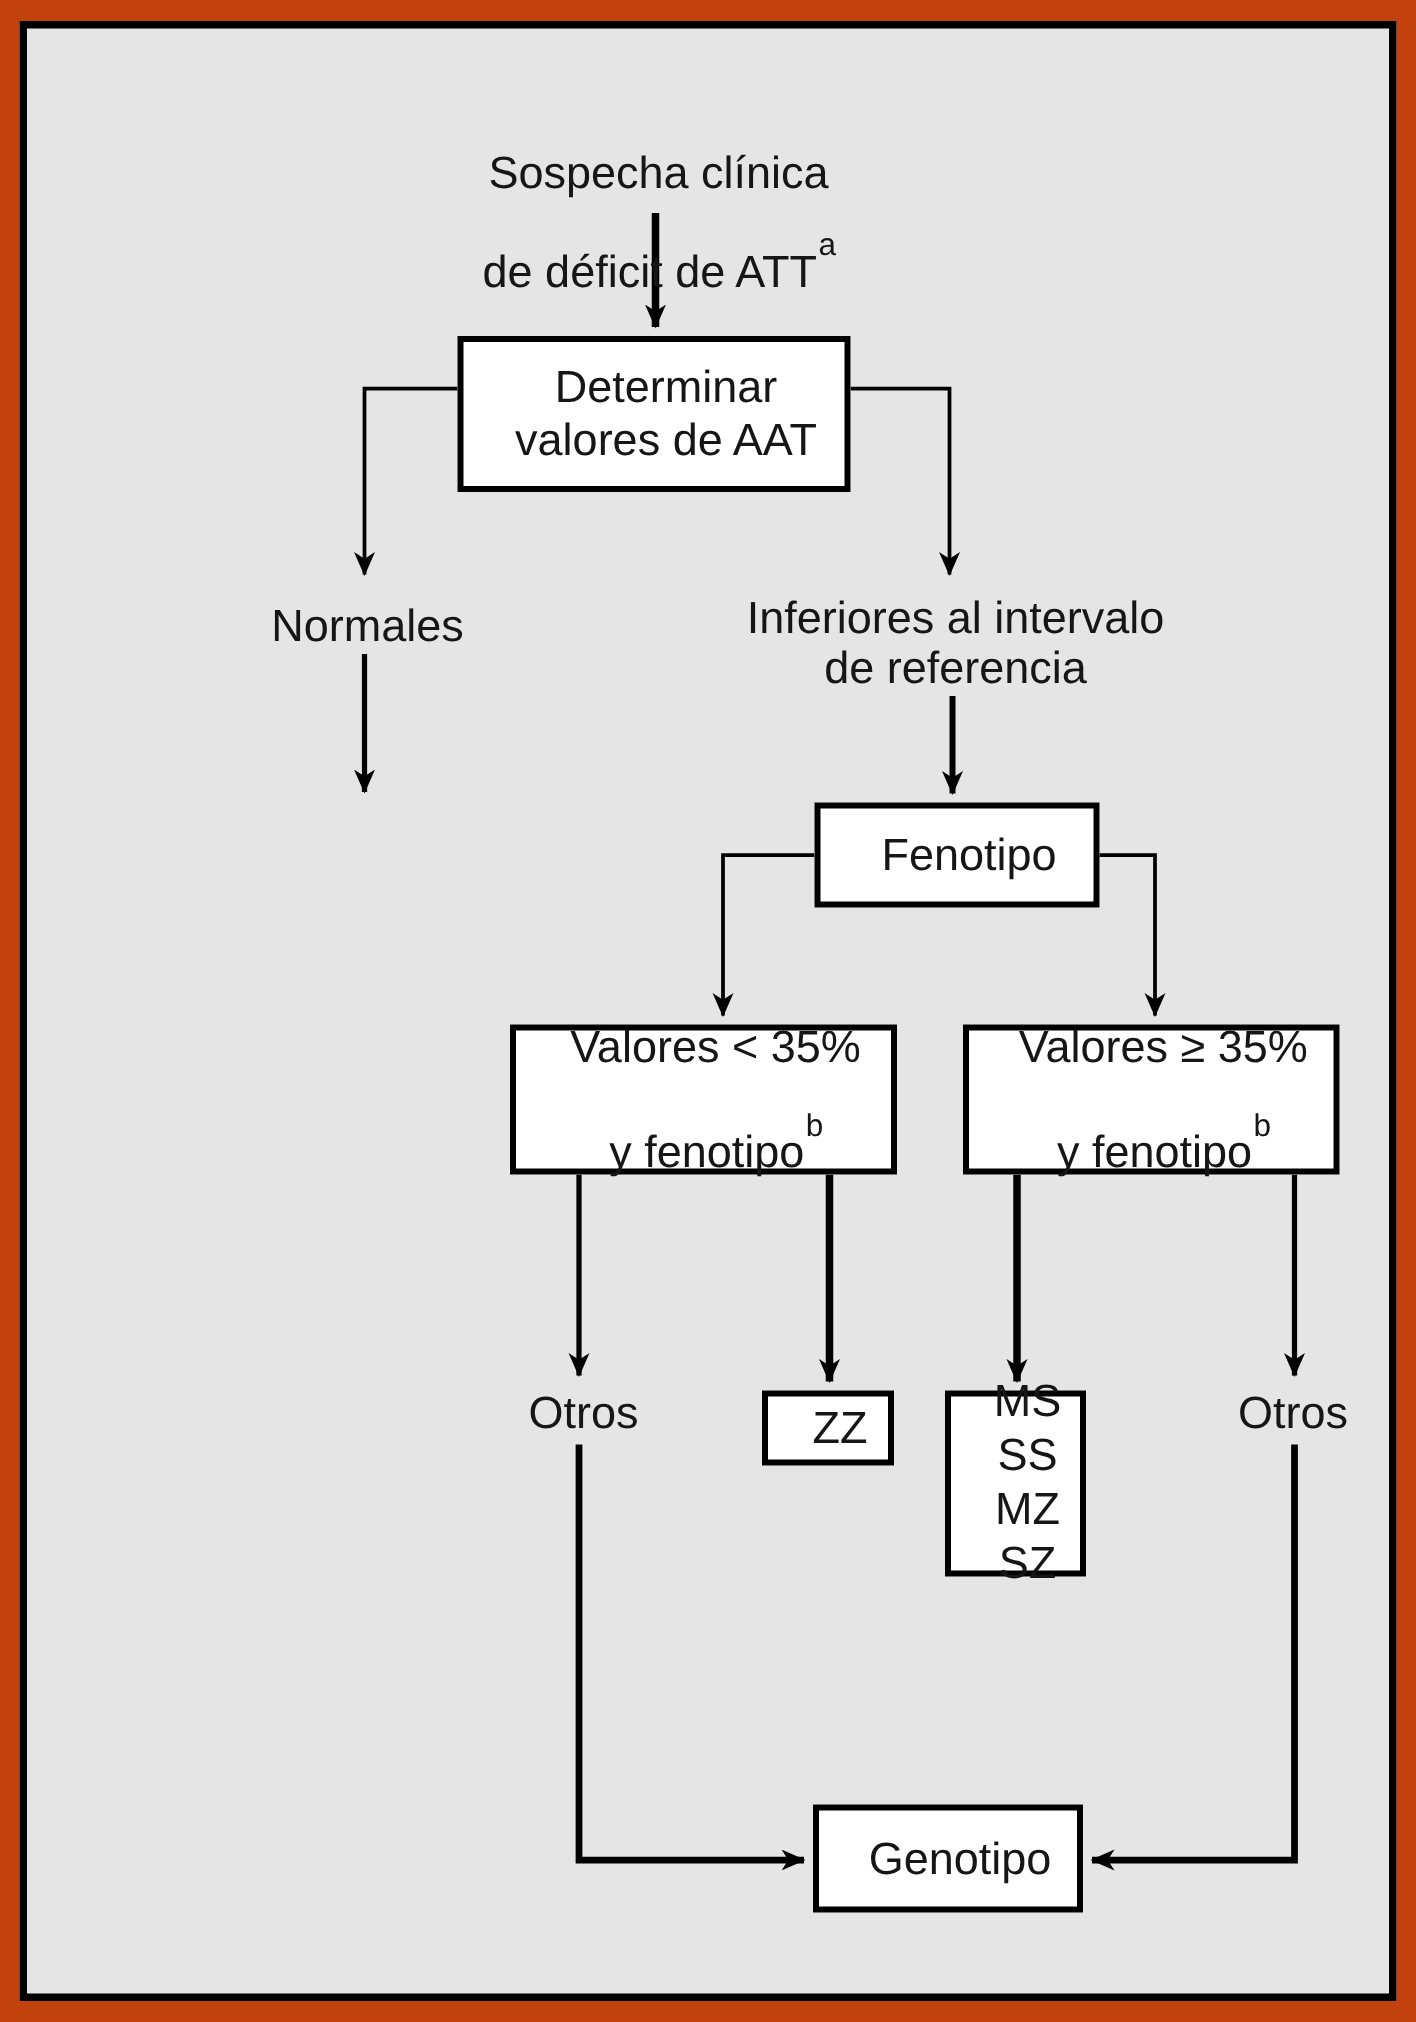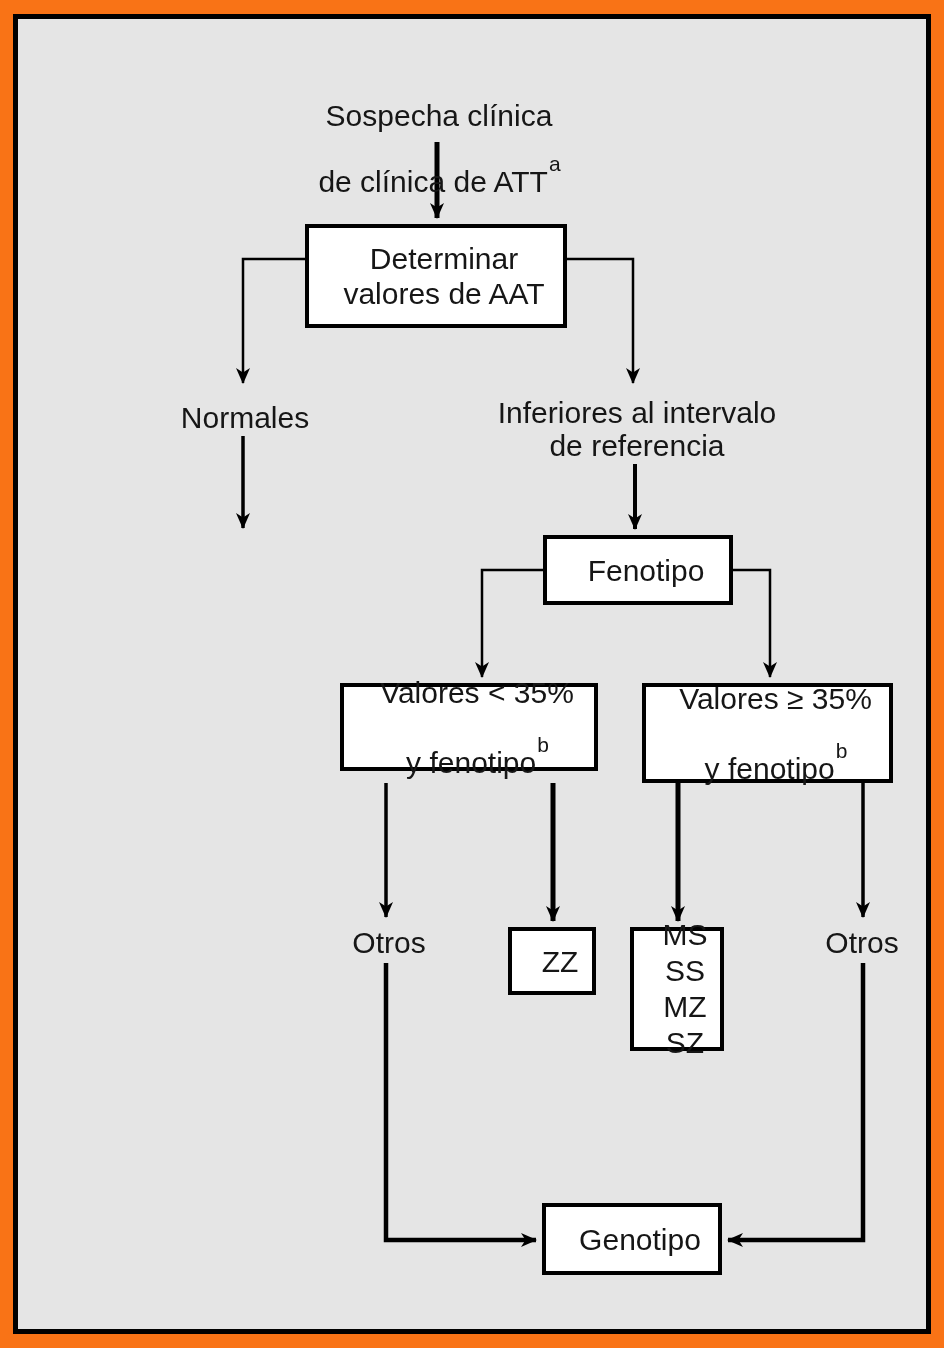--- a/index.html
+++ b/index.html
@@ -5,21 +5,21 @@
   html, body {
     margin: 0;
     padding: 0;
     background: #ffffff;
     font-family: "Liberation Sans", "DejaVu Sans", sans-serif;
   }
   #stage {
     position: relative;
     width: 944px;
     height: 1348px;
-    background: #f97316;
+    background: #c2410c;
     overflow: hidden;
     color: #161616;
   }
   #figure-frame {
     position: absolute;
     left: 13px;
     top: 14px;
     width: 918px;
     height: 1320px;
     box-sizing: border-box;
@@ -97,53 +97,53 @@
 
     <line x1="678" y1="783" x2="678" y2="921" stroke="#000" stroke-width="5" marker-end="url(#ah)"></line>
     <line x1="863" y1="783" x2="863" y2="917" stroke="#000" stroke-width="3.5" marker-end="url(#ah)"></line>
 
     <polyline points="386,963 386,1240 536,1240" fill="none" stroke="#000" stroke-width="4.5" marker-end="url(#ah)"></polyline>
     <polyline points="863,963 863,1240 728,1240" fill="none" stroke="#000" stroke-width="4.5" marker-end="url(#ah)"></polyline>
   </svg>
 
   <div class="flow-label" style="left:239px; top:66px; width:400px;">
     <span>Sospecha clínica</span><br>
-    <span>de clínica de ATT</span><sup class="note">a</sup>
+    <span>de déficit de ATT</span><sup class="note">a</sup>
   </div>
 
   <div class="box" style="left:305px; top:224px; width:262px; height:104px;">Determinar
 valores de AAT</div>
 
   <div class="flow-label" style="left:487px; top:396px; width:300px;">Inferiores al intervalo
 de referencia</div>
 
   <div class="flow-label" style="left:145px; top:401px; width:200px;">Normales</div>
 
 
   <div class="box" style="left:543px; top:535px; width:190px; height:70px;">Fenotipo</div>
 
-  <div class="box" style="left:340px; top:683px; width:258px; height:88px;">
+  <div class="box" style="left:340px; top:683px; width:258px; height:100px;">
     <div>
       <span class="ln">Valores &lt; 35%</span>
       <span class="ln"><span>y fenotipo</span><sup class="note">b</sup></span>
     </div>
   </div>
 
   <div class="box" style="left:642px; top:683px; width:251px; height:100px;">
     <div>
       <span class="ln">Valores ≥ 35%</span>
       <span class="ln"><span>y fenotipo</span><sup class="note">b</sup></span>
     </div>
   </div>
 
   <div class="flow-label" style="left:319px; top:926px; width:140px;">Otros</div>
 
   <div class="flow-label" style="left:792px; top:926px; width:140px;">Otros</div>
 
-  <div class="box" style="left:508px; top:927px; width:88px; height:68px;">ZZ</div>
+  <div class="box" style="left:508px; top:927px; width:88px; height:50px;">ZZ</div>
 
   <div class="box" style="left:630px; top:927px; width:94px; height:124px; line-height:36px;">MS
 SS
 MZ
 SZ</div>
 
   <div class="box" style="left:542px; top:1203px; width:180px; height:72px;">Genotipo</div>
 
 </div>
 

